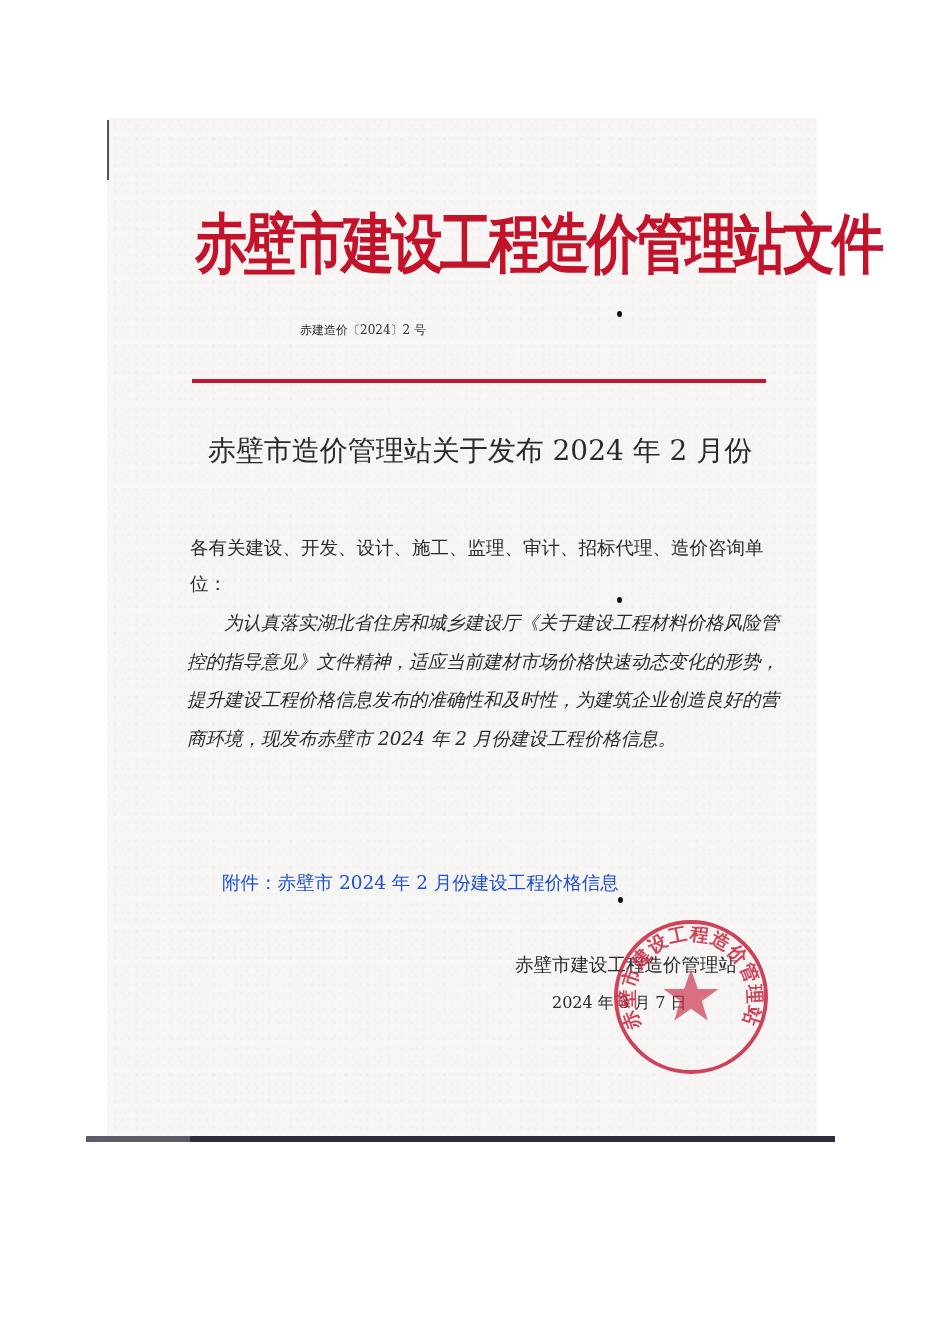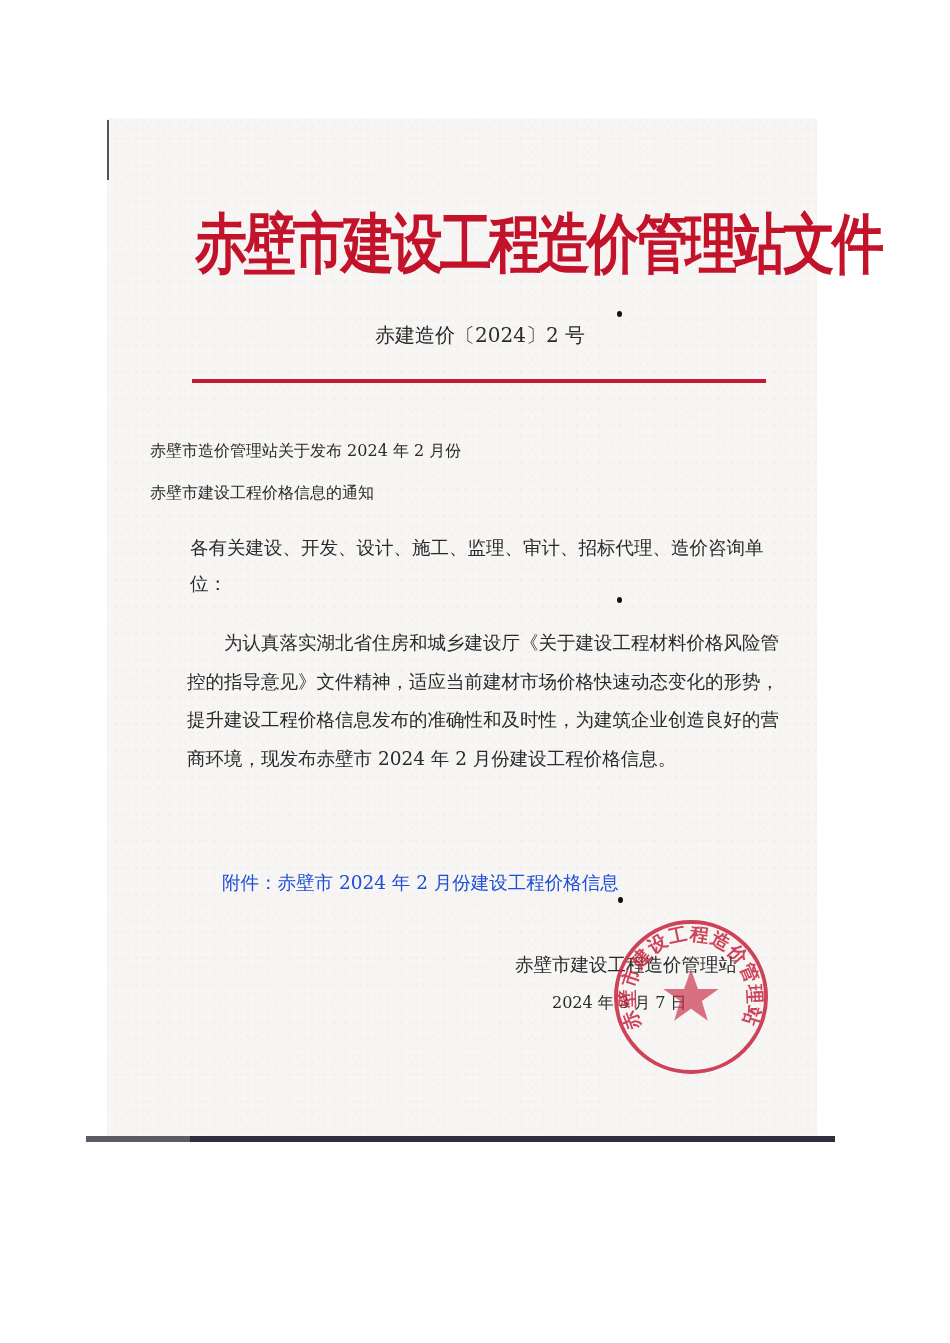--- a/index.html
+++ b/index.html
@@ -48,62 +48,63 @@
     line-height: 90px;
     transform: scaleY(1.25);
     transform-origin: top center;
     white-space: nowrap;
   }
   .doc-number {
     position: absolute;
     left: 300px;
     top: 322px;
     width: 360px;
-    text-align: center;
-    font-size: 20px;
+    font-size: 12px;
     color: #2a2a2a;
     white-space: nowrap;
   }
   .red-rule {
     position: absolute;
     left: 192px;
     top: 379px;
     width: 574px;
     height: 4px;
     background: #c01a35;
   }
   .notice-title {
     position: absolute;
     left: 150px;
     top: 430px;
     width: 660px;
-    font-size: 16px;
+    text-align: center;
+    font-size: 28px;
     line-height: 42px;
     color: #2a2a2a;
   }
   .notice-title div { white-space: nowrap; }
   .addressee {
     position: absolute;
     left: 190px;
     top: 530px;
     width: 590px;
     font-size: 18.5px;
     line-height: 36px;
     color: #2a2a2a;
   }
   .body-para {
     position: absolute;
     left: 187px;
-    top: 624px;
+    top: 604px;
     width: 592px;
     font-size: 18.5px;
     line-height: 38.5px;
     color: #2a2a2a;
     text-indent: 2em;
     text-align: justify;
+    font-style: italic;
   }
   .attachment {
     position: absolute;
     left: 222px;
     top: 870px;
     font-size: 18.5px;
     color: #1d4ed8;
     white-space: nowrap;
   }
   .signature {
@@ -154,21 +155,20 @@
 <div class="scan-left-edge"></div>
 
 <div class="masthead">赤壁市建设工程造价管理站文件</div>
 
 <div class="doc-number">赤建造价〔2024〕2 号</div>
 
 <div class="red-rule"></div>
 
 <div class="notice-title">
   <div>赤壁市造价管理站关于发布 2024 年 2 月份</div>
-  <div>赤壁市建设工程价格信息的通知</div>
 </div>
 
 <div class="addressee">各有关建设、开发、设计、施工、监理、审计、招标代理、造价咨询单位：</div>
 
 <div class="body-para">为认真落实湖北省住房和城乡建设厅《关于建设工程材料价格风险管控的指导意见》文件精神，适应当前建材市场价格快速动态变化的形势，提升建设工程价格信息发布的准确性和及时性，为建筑企业创造良好的营商环境，现发布赤壁市 2024 年 2 月份建设工程价格信息。</div>
 
 <div class="attachment">附件：赤壁市 2024 年 2 月份建设工程价格信息</div>
 
 <div class="signature">赤壁市建设工程造价管理站</div>
 

